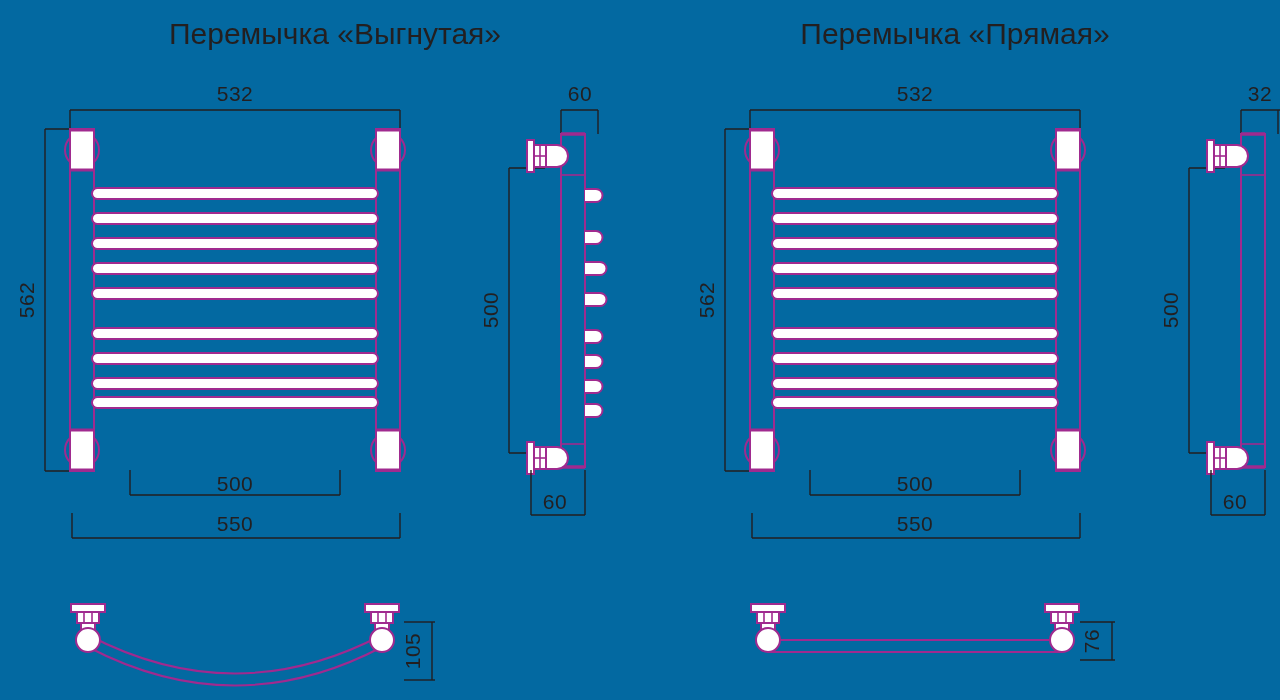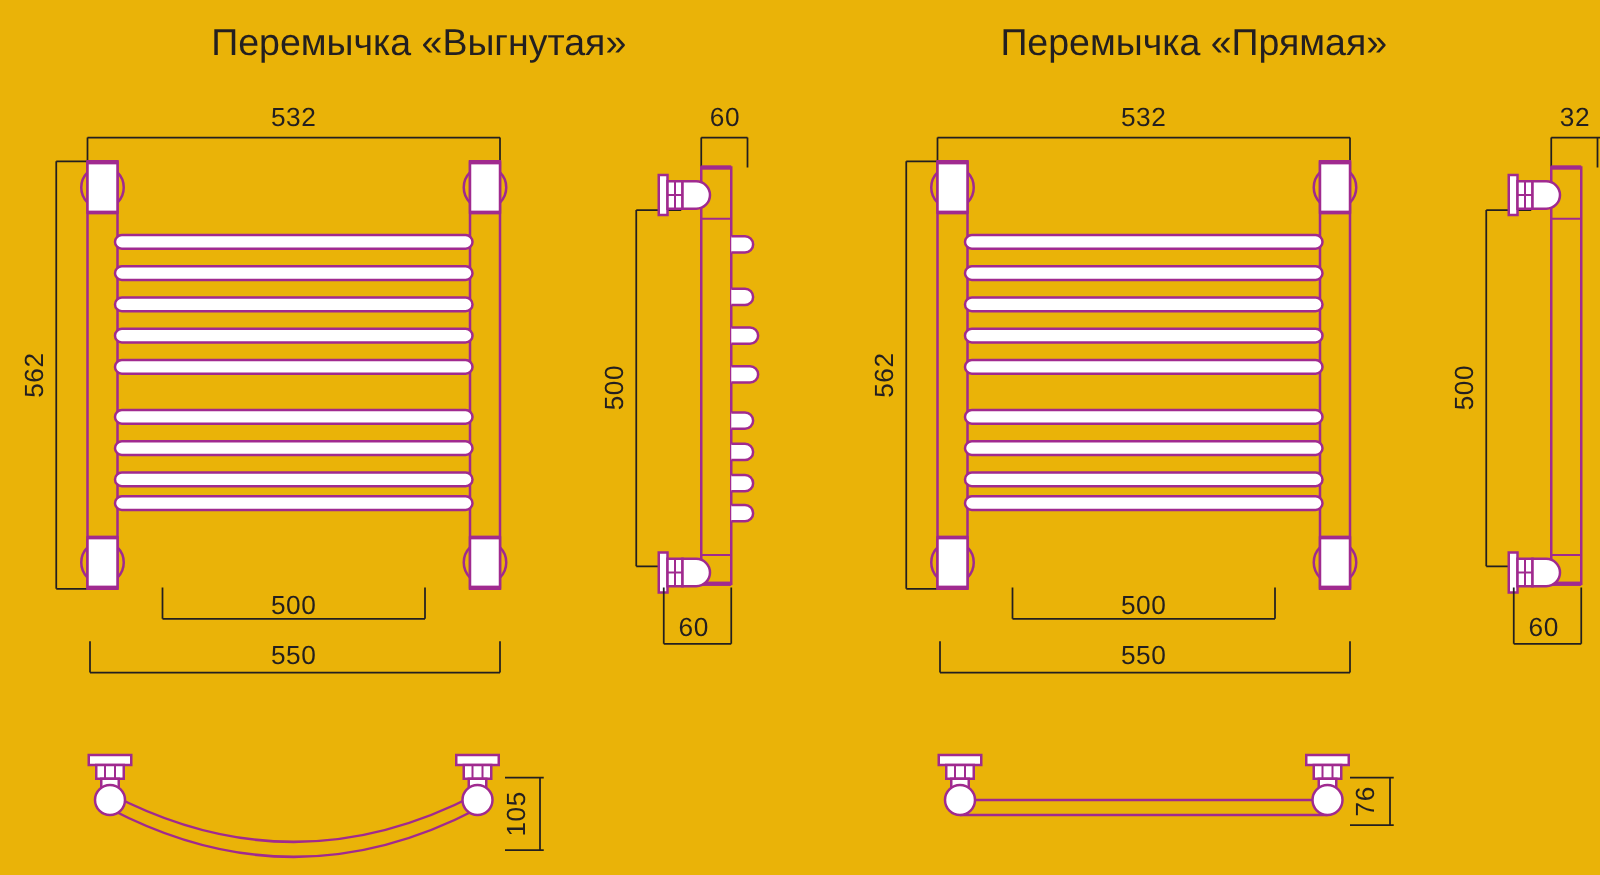--- a/index.html
+++ b/index.html
@@ -11,21 +11,21 @@
   body {
     width: 1280px;
     height: 700px;
     font-family: "Liberation Sans", sans-serif;
     overflow: hidden;
   }
   #stage {
     position: relative;
     width: 1280px;
     height: 700px;
-    background: #eab308;
+    background: #0369a1;
   }
   #drawing {
     position: absolute;
     left: 0;
     top: 0;
   }
   .ttl {
     font-family: "Liberation Sans", sans-serif;
     font-size: 30px;
     fill: #231f20;

